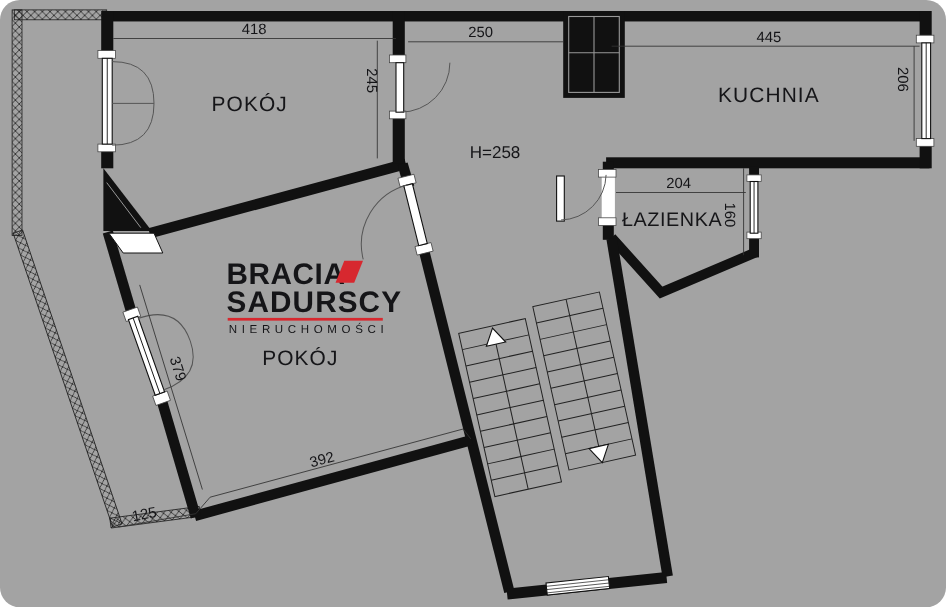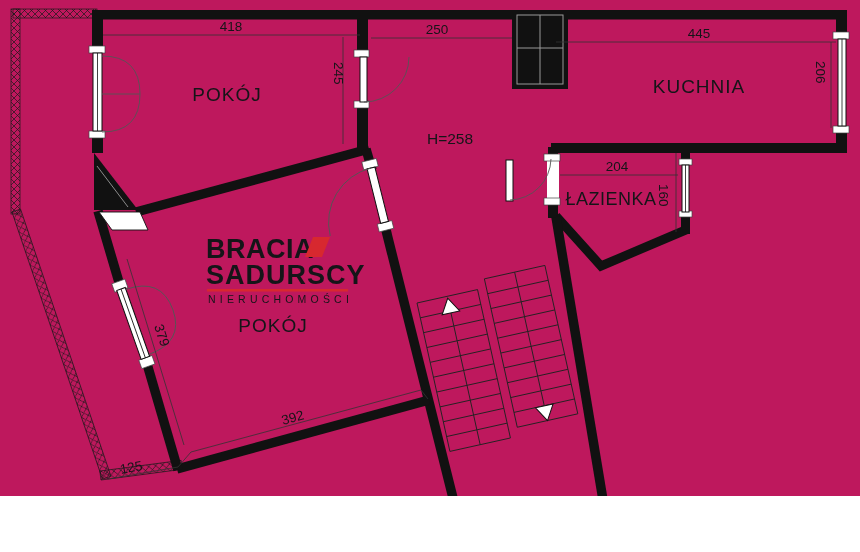--- a/index.html
+++ b/index.html
@@ -1,16 +1,16 @@
 <!DOCTYPE html>
 <html><head>
 <meta charset="utf-8">
 <style>
   html,body{margin:0;padding:0;background:#fff;}
-  .stage{position:relative;width:860px;height:496px;background:#be185d;overflow:hidden;}
+  .stage{position:relative;width:860px;height:552px;background:#a3a3a3;overflow:hidden;border-radius:18px;}
   svg{position:absolute;left:0;top:0;}
   svg text{font-family:"Liberation Sans","DejaVu Sans",sans-serif;fill:#151518;}
   .dim{font-size:13.5px;}
   .room{font-size:19px;letter-spacing:1px;}
   .roomsm{font-size:18px;letter-spacing:0.5px;}
   .hnote{font-size:15.5px;}
   .logo1{font-size:27px;font-weight:bold;letter-spacing:0.5px;}
   .logo2{font-size:27px;font-weight:bold;letter-spacing:1px;}
   .logo3{font-size:10.5px;letter-spacing:4.2px;}
   .wallstroke{stroke:#111;fill:none;}

